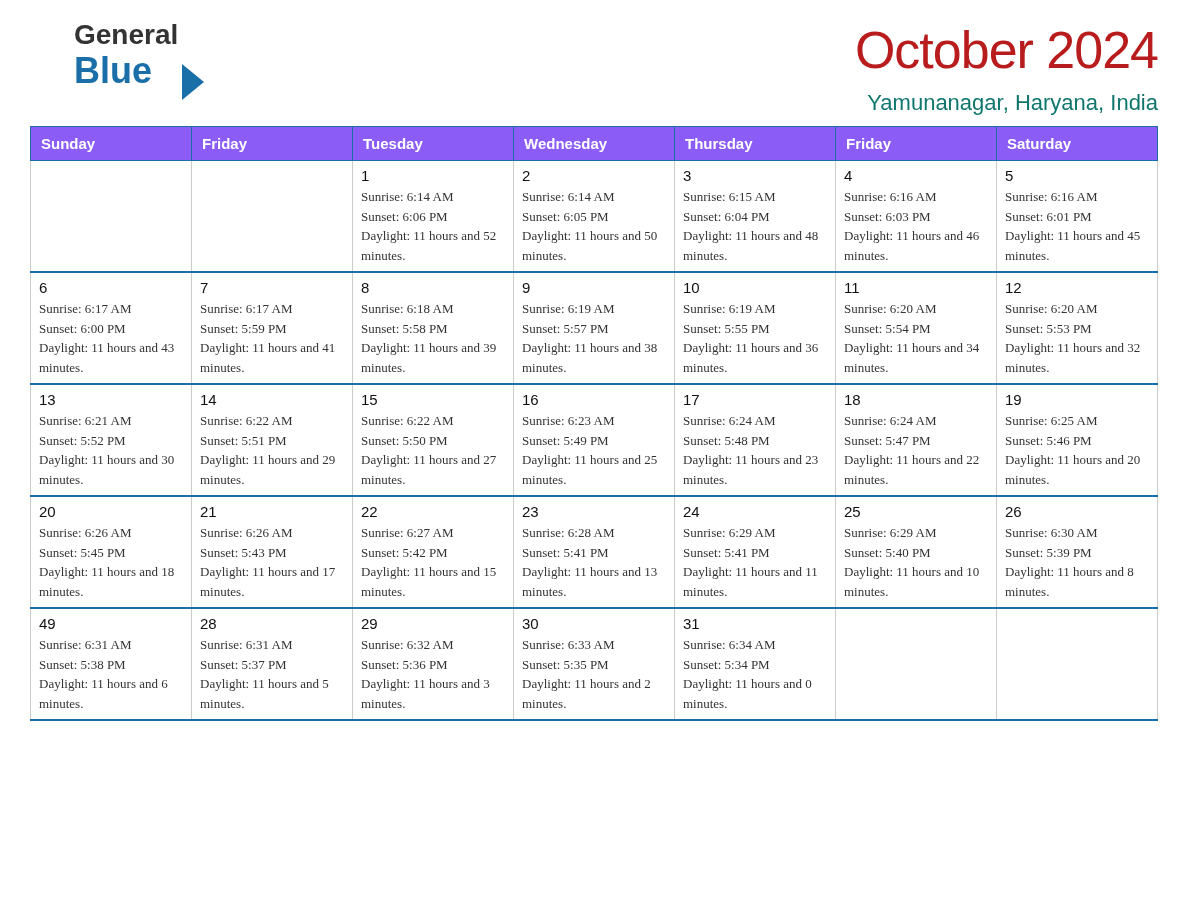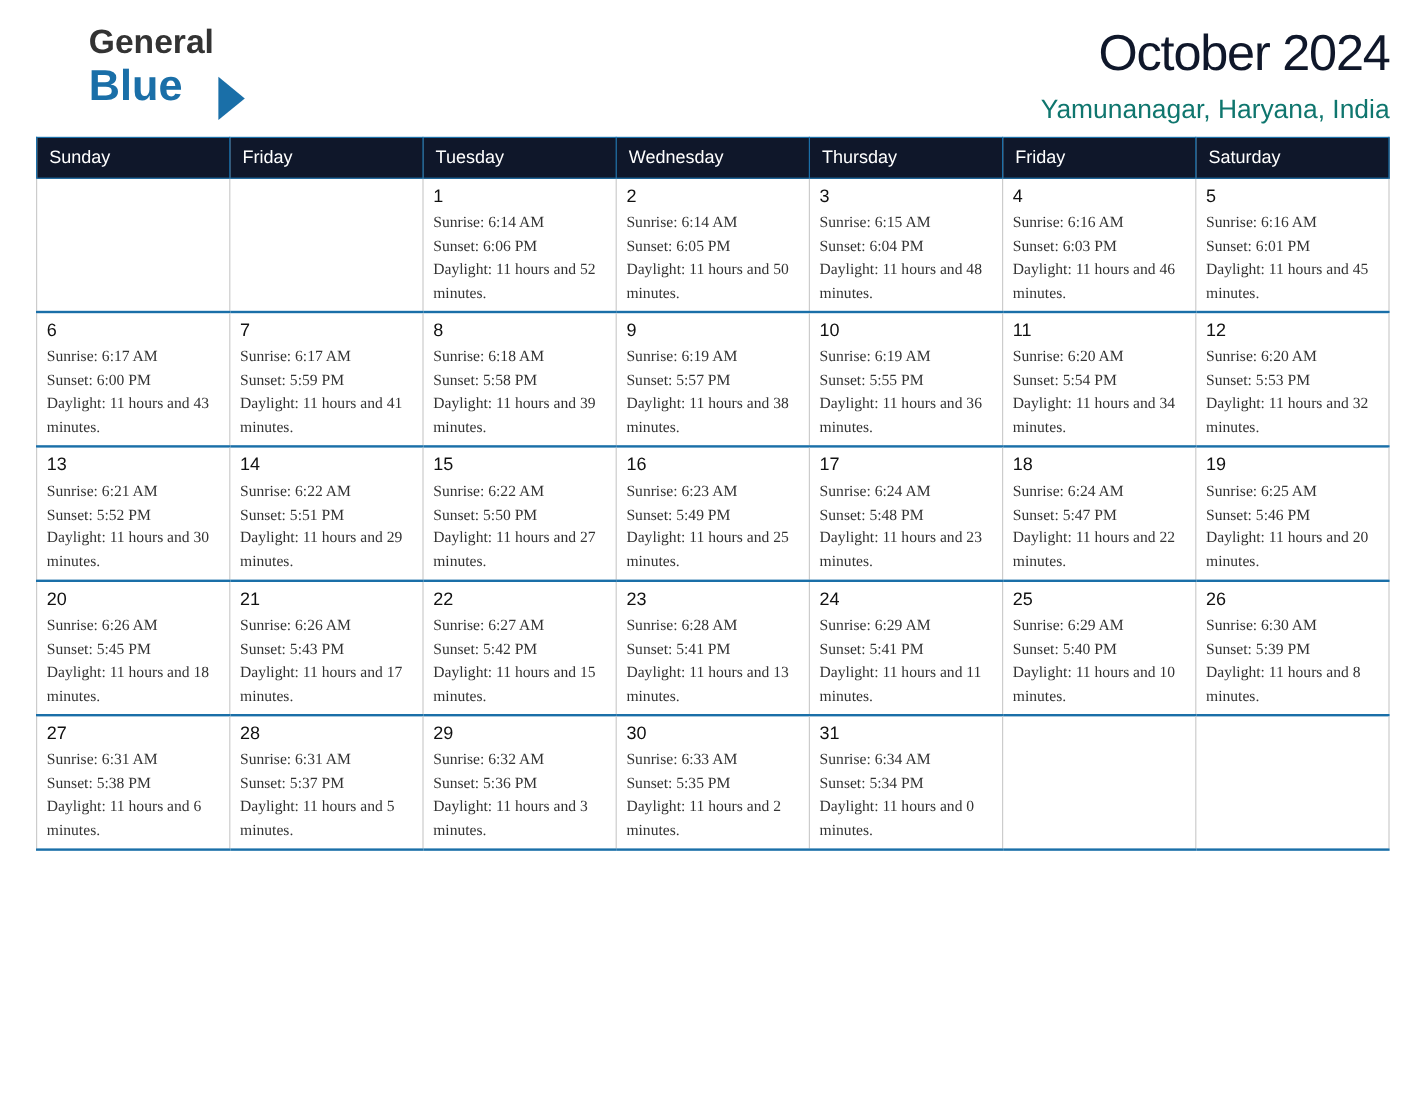--- a/index.html
+++ b/index.html
@@ -13,40 +13,40 @@
     .header {
       display: flex;
       justify-content: space-between;
       align-items: flex-start;
       margin-bottom: 10px;
     }
     .title-area {
       text-align: right;
     }
     .month-title {
-      font-size: 42px;
+      font-size: 52px;
       font-weight: normal;
-      color: #0f172a;
+      color: #b91c1c;
       letter-spacing: -1px;
     }
     .location {
       font-size: 22px;
       color: #0f766e;
       margin-top: 10px;
     }
     .calendar-table {
       width: 100%;
       border-collapse: collapse;
       margin-top: 8px;
     }
     .calendar-table th {
-      background-color: #0f172a;
+      background-color: #8b5cf6;
       color: #fff;
       font-size: 15px;
-      font-weight: normal;
+      font-weight: bold;
       padding: 8px 10px;
       text-align: left;
       border: 1px solid #1a6fa8;
     }
     .calendar-table td {
       vertical-align: top;
       padding: 6px 8px;
       border: 1px solid #ccc;
       width: 14.28%;
       height: 110px;
@@ -243,21 +243,21 @@
           <span class="day-number">25</span>
           <div class="day-info">Sunrise: 6:29 AM<br>Sunset: 5:40 PM<br>Daylight: 11 hours and 10 minutes.</div>
         </td>
         <td>
           <span class="day-number">26</span>
           <div class="day-info">Sunrise: 6:30 AM<br>Sunset: 5:39 PM<br>Daylight: 11 hours and 8 minutes.</div>
         </td>
       </tr>
       <tr>
         <td>
-          <span class="day-number">27</span>
+          <span class="day-number">49</span>
           <div class="day-info">Sunrise: 6:31 AM<br>Sunset: 5:38 PM<br>Daylight: 11 hours and 6 minutes.</div>
         </td>
         <td>
           <span class="day-number">28</span>
           <div class="day-info">Sunrise: 6:31 AM<br>Sunset: 5:37 PM<br>Daylight: 11 hours and 5 minutes.</div>
         </td>
         <td>
           <span class="day-number">29</span>
           <div class="day-info">Sunrise: 6:32 AM<br>Sunset: 5:36 PM<br>Daylight: 11 hours and 3 minutes.</div>
         </td>

